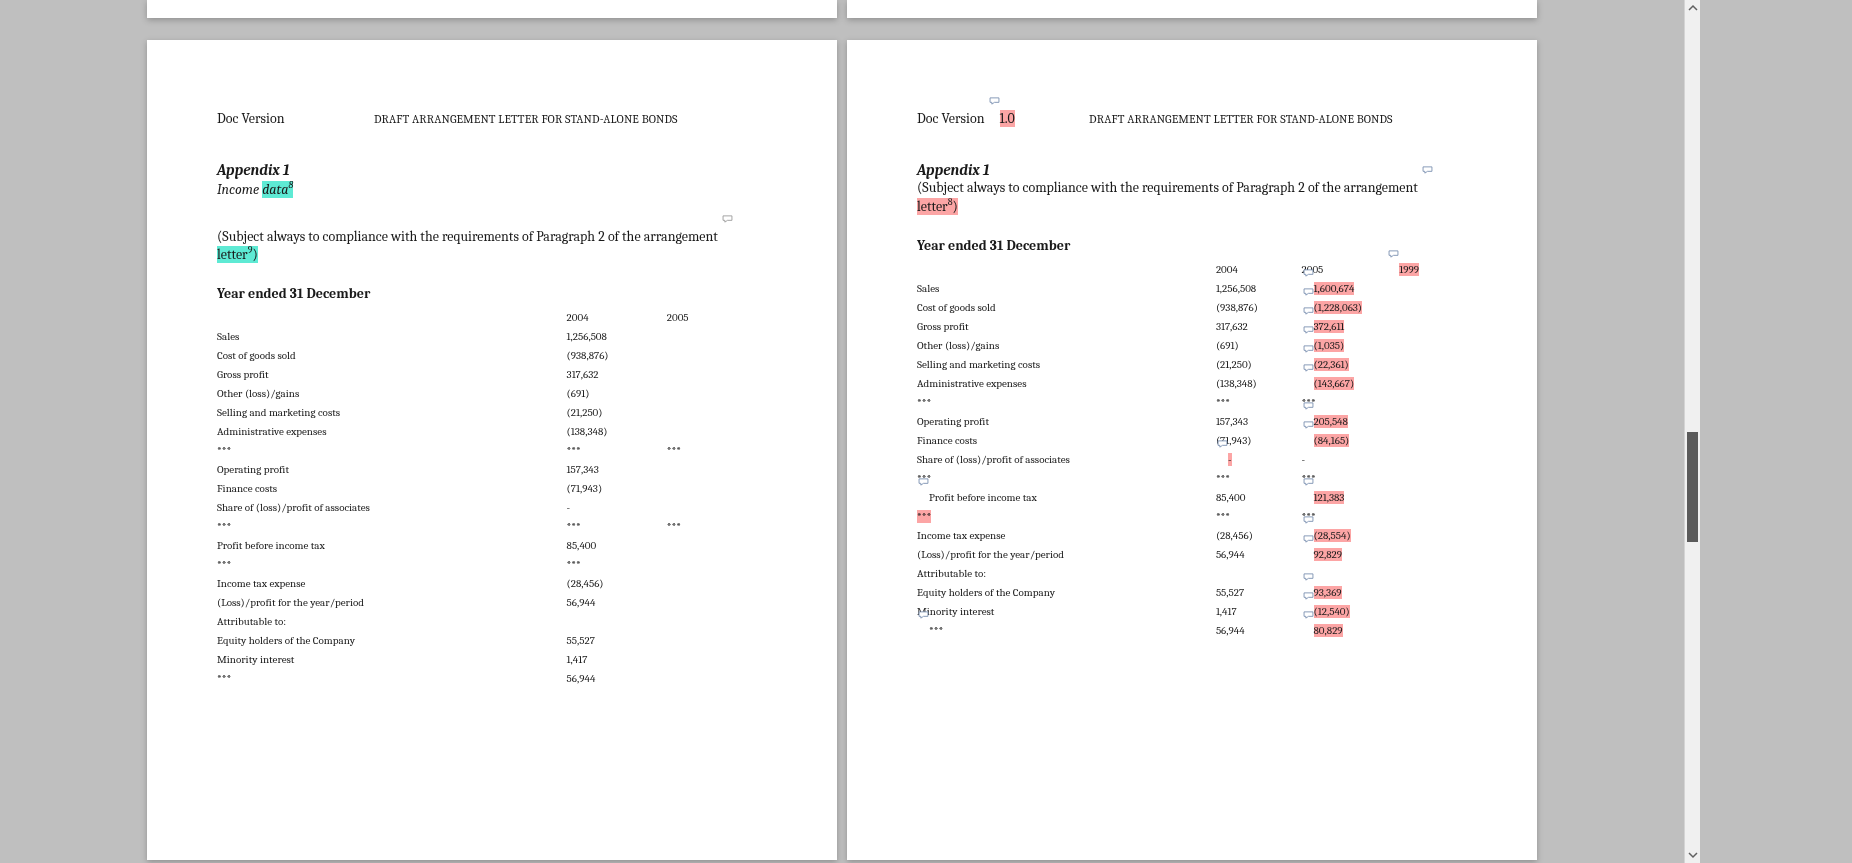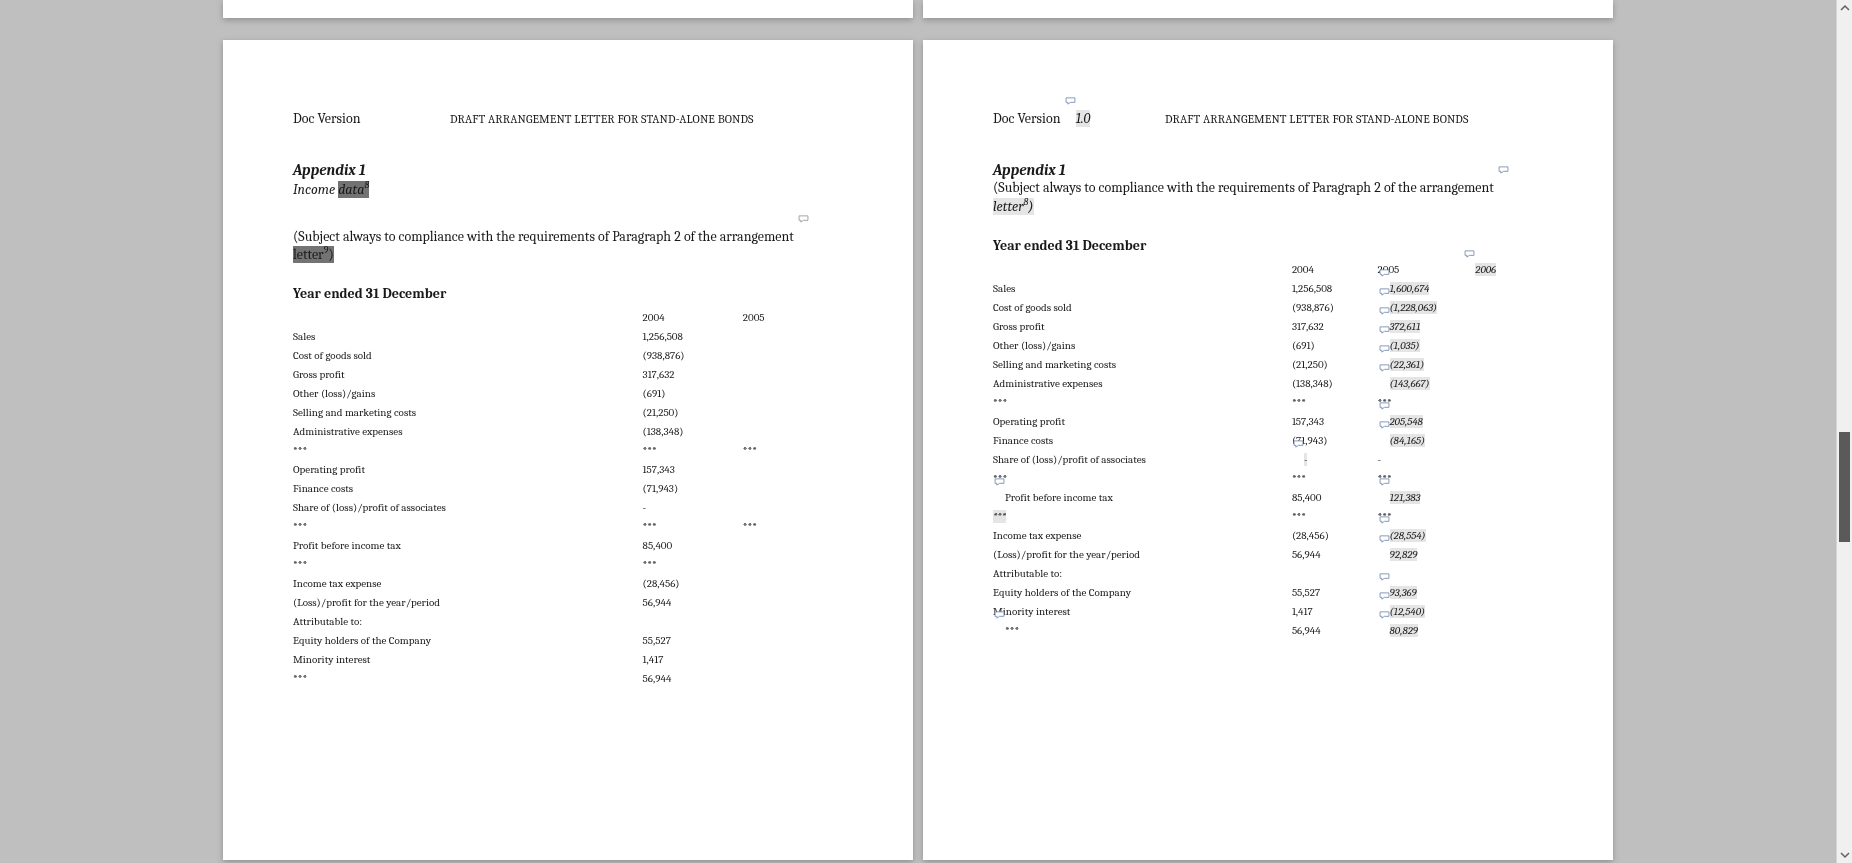--- a/index.html
+++ b/index.html
@@ -7,21 +7,21 @@
     margin: 0; padding: 0;
     background: #bfbfbf;
     font-family: Cambria, "Times New Roman", serif;
     font-size: 14px;
     color: #1a1a1a;
     height: 863px;
     width: 1852px;
     overflow: hidden;
   }
   .viewport {
-    width: 1852px;
+    width: 1700px;
     height: 863px;
     position: relative;
     overflow: hidden;
   }
   .scroll-area {
     position: absolute;
     top: 0; left: 0; right: 16px; bottom: 0;
     overflow: hidden;
   }
   .pages {
@@ -80,25 +80,24 @@
     padding: 3px 0;
     vertical-align: baseline;
     white-space: nowrap;
   }
   .col-label { width: 300px; }
   .col-a { width: 86px; }
   .col-b { width: 86px; }
   .col-c { width: 80px; }
   sup { font-size: 10px; }
   .hl-del {
-    background: #737373;
+    background: #5eead4;
   }
   .hl-ins {
-    background: #e5e5e5;
-    font-style: italic;
+    background: #fca5a5;
   }
   .cm {
     display: inline-block;
     vertical-align: top;
     margin-left: 1px;
     margin-top: -13px;
     position: relative;
   }
   .cm svg { width: 11px; height: 8px; display:block; }
   
@@ -271,21 +270,21 @@
               </svg></span><span class="hl-ins">letter<sup>8</sup>)</span></div>
           <div class="yearline">Year ended 31 December</div>
           <table class="fin">
             <tbody>
               <tr>
                 <td class="col-label"></td>
                 <td class="col-a">2004</td>
                 <td class="col-b">2005</td>
                 <td class="col-c"><span class="cm"><svg viewBox="0 0 12 9">
                       <path d="M1 1 H11 V6 H6 L3 8 V6 H1 Z" fill="#ffffff" stroke="#7a8fb0" stroke-width="1"></path>
-                    </svg></span><span class="hl-ins">2006</span></td>
+                    </svg></span><span class="hl-ins">1999</span></td>
               </tr>
               <tr>
                 <td class="col-label">Sales</td>
                 <td class="col-a">1,256,508</td>
                 <td class="col-b"><span class="cm"><svg viewBox="0 0 12 9">
                       <path d="M1 1 H11 V6 H6 L3 8 V6 H1 Z" fill="#ffffff" stroke="#7a8fb0" stroke-width="1"></path>
                     </svg></span><span class="hl-ins">1,600,674</span></td>
                 <td class="col-c"></td>
               </tr>
               <tr>

